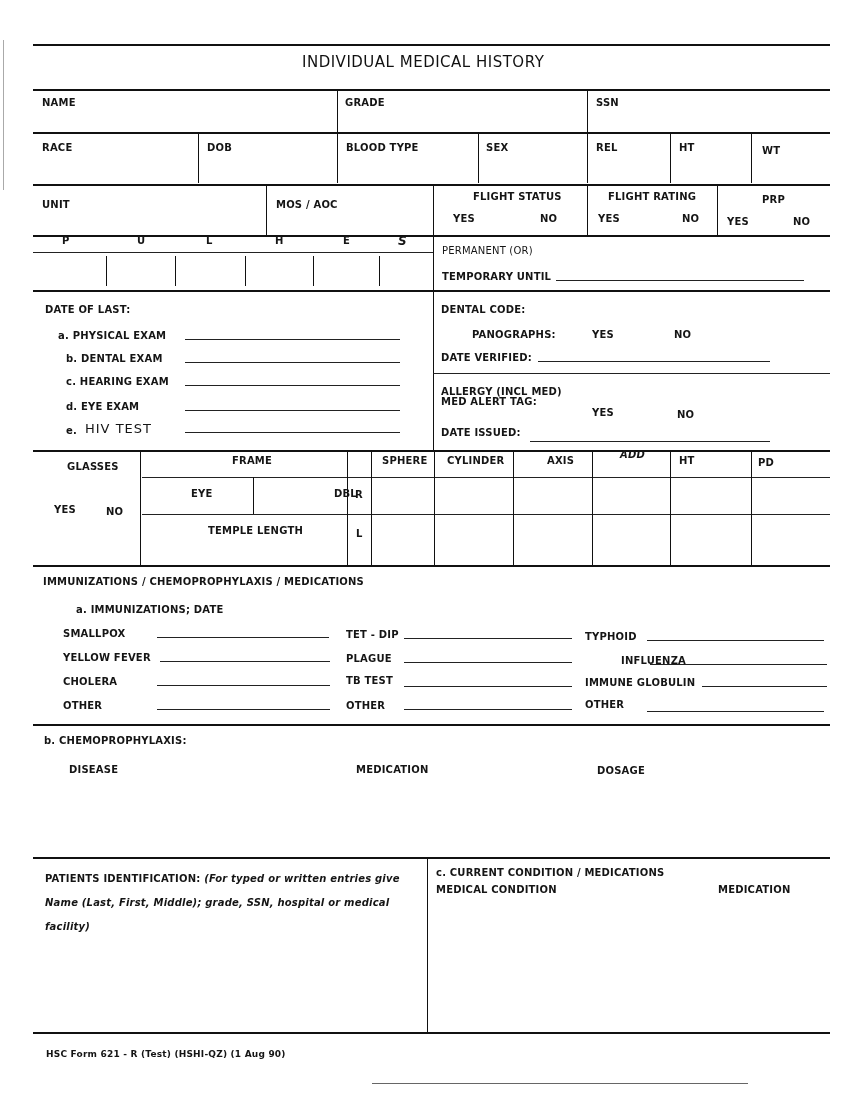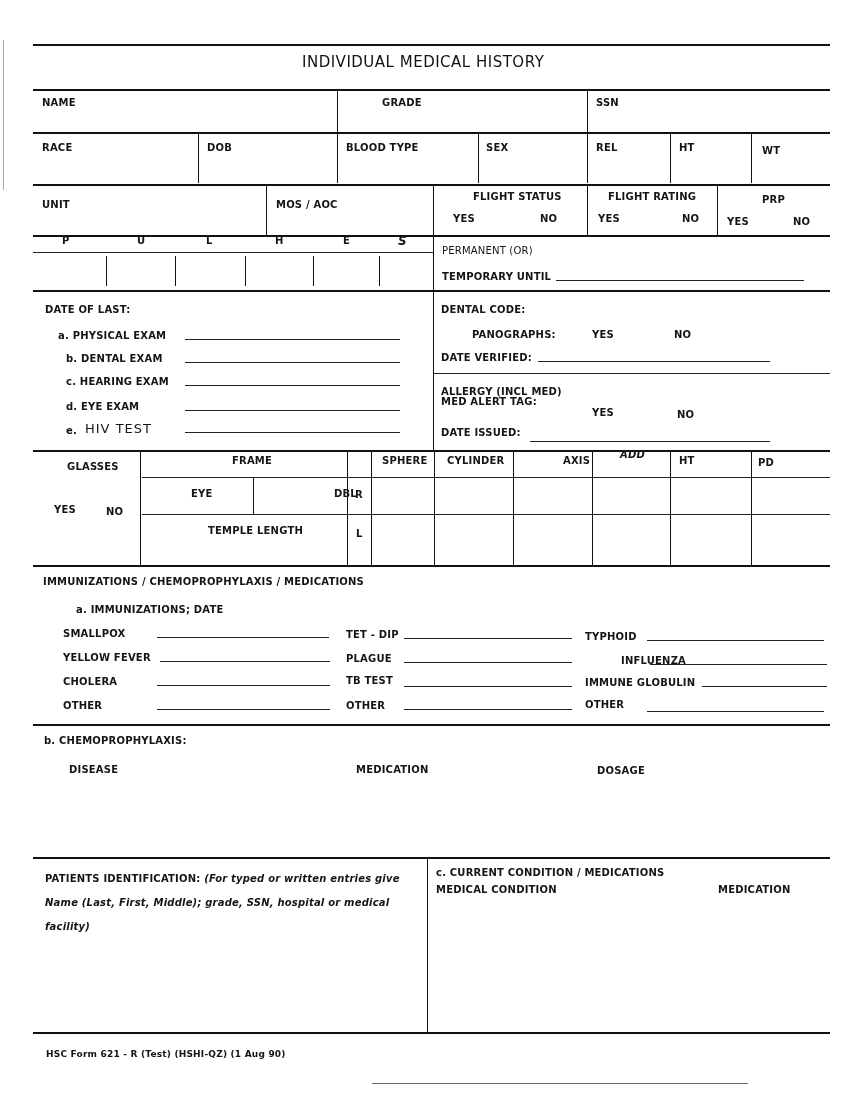--- a/index.html
+++ b/index.html
@@ -18,21 +18,21 @@
 </head>
 <body>
 
 <div class="hl" style="left:33px; top:44px; width:797px;"></div>
 <div class="title" style="left:302px; top:53px;">INDIVIDUAL MEDICAL HISTORY</div>
 <div class="hl" style="left:33px; top:89px; width:797px;"></div>
 
 <div class="lbl" style="left:42px; top:97px;">NAME</div>
 <div class="field" style="left:36px; top:110px; width:300px; height:20px;"></div>
 <div class="vl" style="left:337px; top:90px; height:42px;"></div>
-<div class="lbl" style="left:345px; top:97px;margin-left:37px;">GRADE</div>
+<div class="lbl" style="left:345px; top:97px;">GRADE</div>
 <div class="field" style="left:340px; top:110px; width:245px; height:20px;"></div>
 <div class="vl" style="left:587px; top:90px; height:42px;"></div>
 <div class="lbl" style="left:596px; top:97px;">SSN</div>
 <div class="field" style="left:590px; top:110px; width:238px; height:20px;"></div>
 <div class="hl" style="left:33px; top:132px; width:797px;"></div>
 
 <div class="lbl" style="left:42px; top:142px;">RACE</div>
 <div class="field" style="left:36px; top:158px; width:160px; height:22px;"></div>
 <div class="vl" style="left:198px; top:133px; height:50px;"></div>
 <div class="lbl" style="left:207px; top:142px;">DOB</div>
@@ -140,21 +140,21 @@
 <div class="hl1" style="left:142px; top:514px; width:688px;"></div>
 <div class="lbl" style="left:208px; top:525px;">TEMPLE LENGTH</div>
 <div class="vl" style="left:347px; top:451px; height:114px;"></div>
 <div class="lbl" style="left:355px; top:489px;">R</div>
 <div class="lbl" style="left:356px; top:528px;">L</div>
 <div class="vl" style="left:371px; top:451px; height:114px;"></div>
 <div class="lbl" style="left:382px; top:455px;">SPHERE</div>
 <div class="vl" style="left:434px; top:451px; height:114px;"></div>
 <div class="lbl" style="left:447px; top:455px;">CYLINDER</div>
 <div class="vl" style="left:513px; top:451px; height:114px;"></div>
-<div class="lbl" style="left:563px; top:455px;">AXIS</div>
+<div class="lbl" style="left:547px; top:455px;">AXIS</div>
 <div class="vl" style="left:592px; top:451px; height:114px;"></div>
 <div class="lbl" style="left:620px; top:449px;font-style:italic;">ADD</div>
 <div class="vl" style="left:670px; top:451px; height:114px;"></div>
 <div class="lbl" style="left:679px; top:455px;">HT</div>
 <div class="vl" style="left:751px; top:451px; height:114px;"></div>
 <div class="lbl" style="left:758px; top:457px;">PD</div>
 <div class="field" style="left:373px; top:479px; width:60px; height:34px;"></div>
 <div class="field" style="left:373px; top:516px; width:60px; height:46px;"></div>
 <div class="hl" style="left:33px; top:565px; width:797px;"></div>
 

